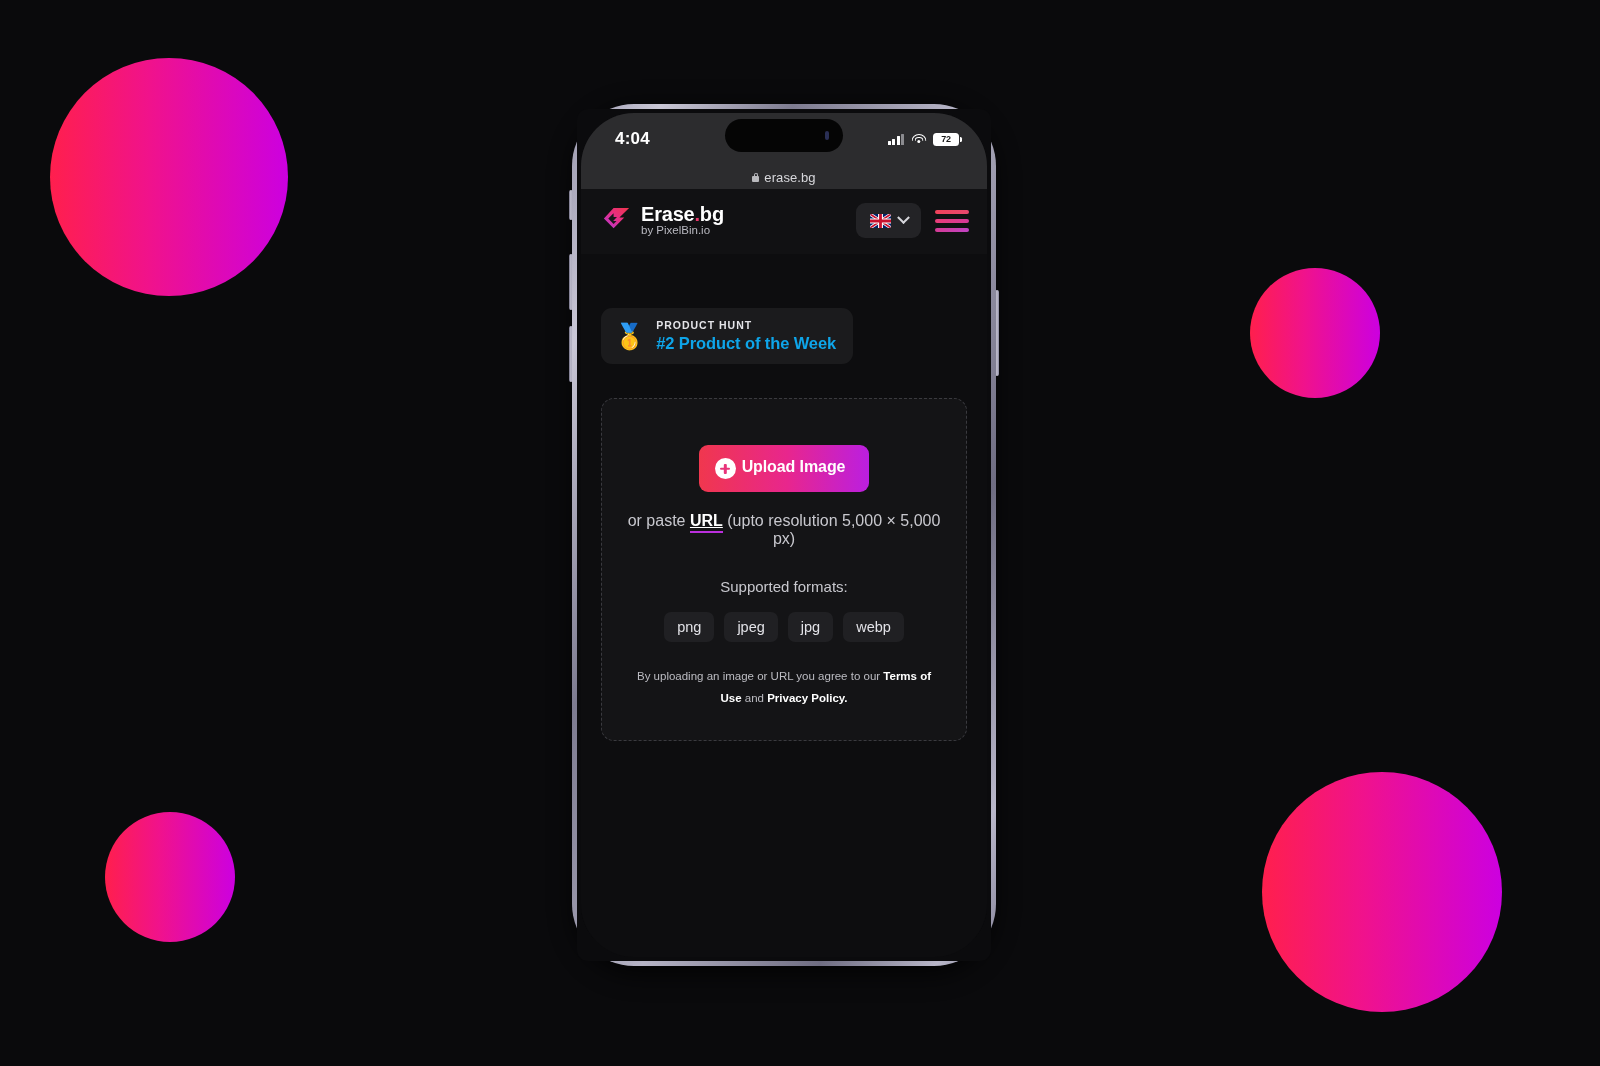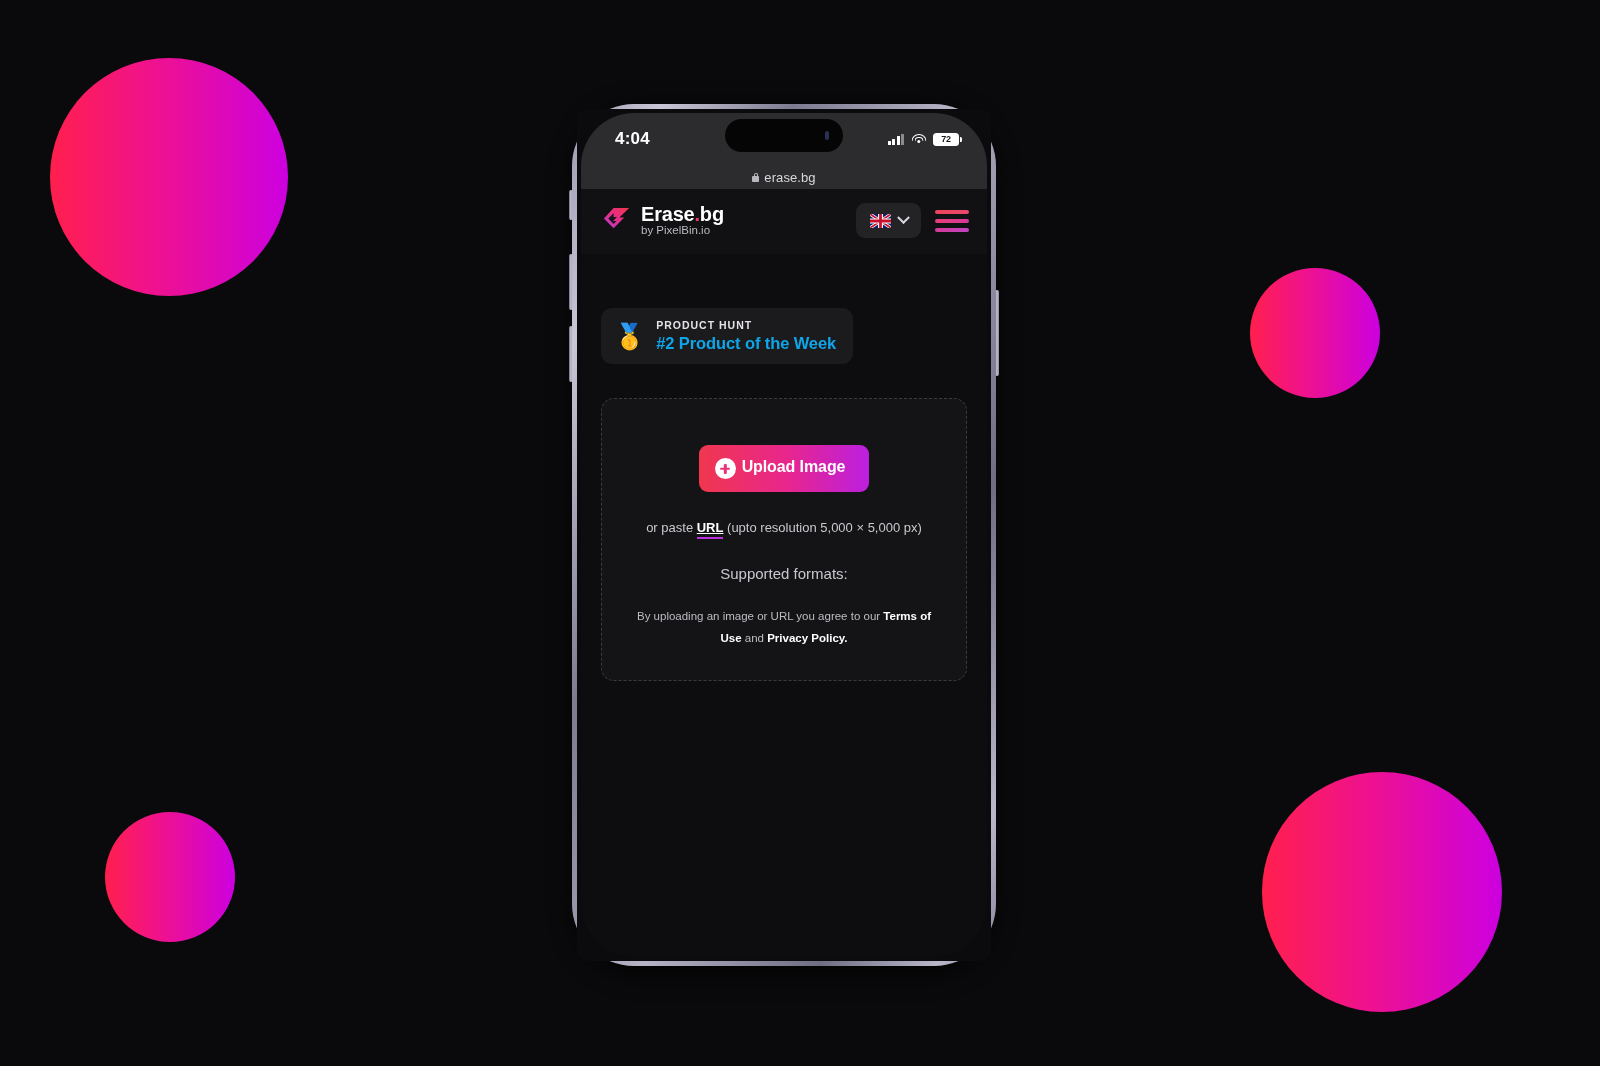--- a/index.html
+++ b/index.html
@@ -194,21 +194,21 @@
     position:relative;
   }
   .plus-circle:before,.plus-circle:after{
     content:""; position:absolute; background:#e8337a; border-radius:1px;
     left:50%; top:50%; transform:translate(-50%,-50%);
   }
   .plus-circle:before{ width:10px; height:2.4px; }
   .plus-circle:after { width:2.4px; height:10px; }
   .upload-label { color:#fff; font-size:16px; font-weight:700; letter-spacing:-.1px; }
 
-  .paste-line { margin-top:28px; font-size:13px; color:#c8c8ce; }
+  .paste-line { margin-top:20px; font-size:16px; color:#c8c8ce; }
   .paste-line .url-link { color:#fff; font-weight:700; border-bottom:2.5px solid #bb2fdd; padding-bottom:2px; }
 
   .formats-label { margin-top:30px; font-size:15px; color:#c8c8ce; }
   .chips { margin-top:17px; display:flex; justify-content:center; gap:10px; }
   .chip {
     background:#202023; border-radius:7px;
     padding:7px 13px;
     font-size:14.5px; color:#e2e2e7;
   }
   .terms {
@@ -324,20 +324,26 @@
           <button class="upload-btn">
             <span class="plus-circle"></span>
             <span class="upload-label">Upload Image</span>
           </button>
 
           <div class="paste-line">
             <span>or paste </span><a class="url-link" href="#">URL</a><span> (upto resolution 5,000 × 5,000 px)</span>
           </div>
 
           <div class="formats-label">Supported formats:</div>
+          <div class="chips">
+            <span class="chip">png</span>
+            <span class="chip">jpeg</span>
+            <span class="chip">jpg</span>
+            <span class="chip">webp</span>
+          </div>
 
           <div class="terms">
             <span>By uploading an image or URL you agree to our </span><b>Terms of Use</b><span> and </span><b>Privacy Policy.</b>
           </div>
         </div>
       </div>
 
       <div class="home-area">
         
       </div>

